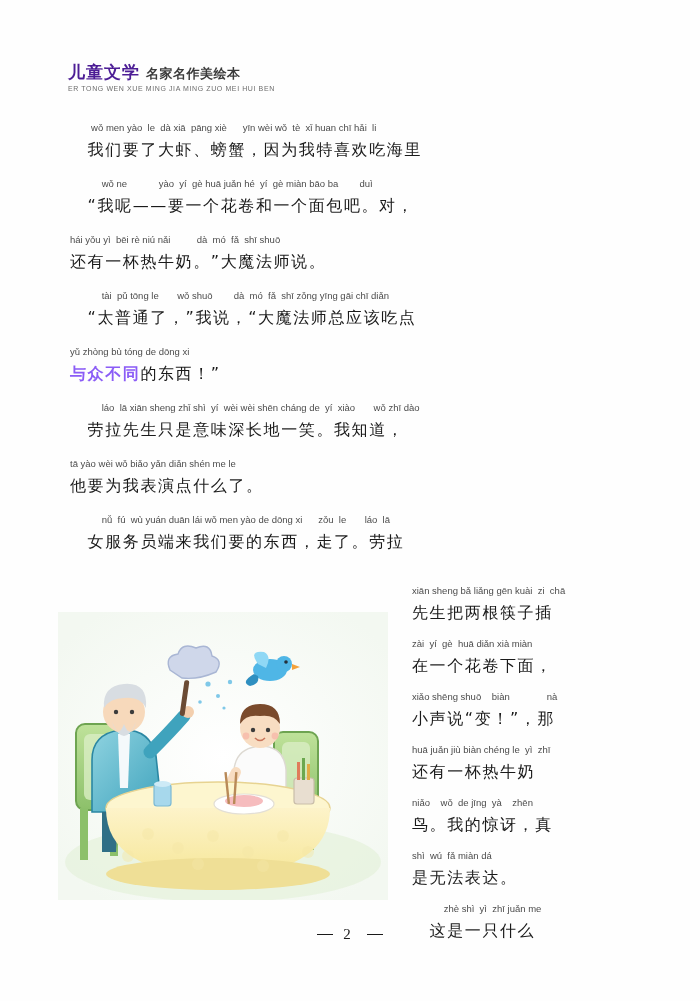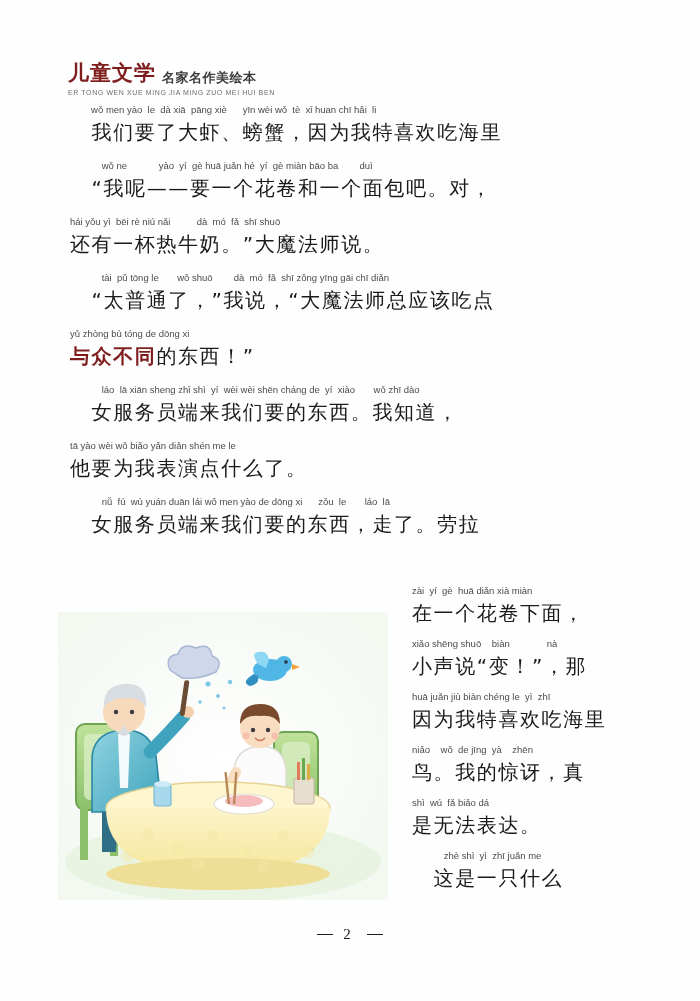--- a/index.html
+++ b/index.html
@@ -28,24 +28,24 @@
     top: 64px;
     display: flex;
     flex-direction: column;
   }
   .header-row {
     display: flex;
     align-items: flex-end;
     gap: 6px;
   }
   .logo-main {
-    font-family: Liberation Mono, monospace;
-    font-size: 21px;
+    font-family: Liberation Serif, serif;
+    font-size: 17px;
     font-weight: bold;
-    color: #7f1d1d;
+    color: #4c1d95;
     letter-spacing: 1px;
     line-height: 1;
   }
   .logo-sub {
     font-family: Liberation Serif, serif;
     font-size: 13px;
     font-weight: bold;
     color: #3a3a3a;
     letter-spacing: 0.5px;
     line-height: 1;
@@ -56,21 +56,21 @@
     font-family: "Liberation Sans", sans-serif;
     font-size: 7px;
     color: #6c6c6c;
     letter-spacing: 0.6px;
   }
 
   
   .body-text {
     position: absolute;
     left: 70px;
-    top: 104px;
+    top: 122px;
     width: 560px;
   }
 
   .line {
     position: relative;
     margin-bottom: 10px;
     height: 46px;
   }
   .pinyin {
     position: absolute;
@@ -81,28 +81,28 @@
     font-size: 9.5px;
     color: #4b4b4b;
     letter-spacing: 0px;
     white-space: pre;
   }
   .hanzi {
     position: absolute;
     top: 13px;
     left: 0;
     font-family: "DejaVu Sans", "Liberation Sans", sans-serif;
-    font-size: 20px;
+    font-size: 16px;
     color: #1a1a1a;
     letter-spacing: 1.6px;
     white-space: pre;
     line-height: 30px;
   }
   .hl {
-    color: #7f1d1d;
+    color: #8b5cf6;
     font-weight: bold;
   }
 
   
   .right-col {
     position: absolute;
     left: 412px;
     top: 585px;
     width: 218px;
   }
@@ -184,54 +184,58 @@
       <div class="hanzi">　“太普通了，”我说，“大魔法师总应该吃点</div>
     </div>
 
     <div class="line">
       <div class="pinyin">yǔ zhòng bù tóng de dōng xi</div>
       <div class="hanzi" id="highlight-line"><span class="hl">与众不同</span>的东西！”</div>
     </div>
 
     <div class="line">
       <div class="pinyin">            láo  lā xiān sheng zhǐ shì  yí  wèi wèi shēn cháng de  yí  xiào       wǒ zhī dào</div>
-      <div class="hanzi">　女服务员端来我们要的东西。我知道，</div>
+      <div class="hanzi">　劳拉先生只是意味深长地一笑。我知道，</div>
     </div>
 
     <div class="line">
       <div class="pinyin">tā yào wèi wǒ biǎo yǎn diǎn shén me le</div>
       <div class="hanzi">他要为我表演点什么了。</div>
     </div>
 
     <div class="line">
       <div class="pinyin">            nǚ  fú  wù yuán duān lái wǒ men yào de dōng xi      zǒu  le       láo  lā</div>
       <div class="hanzi">　女服务员端来我们要的东西，走了。劳拉</div>
     </div>
 
   </div>
 
   <div class="right-col">
     <div class="line">
+      <div class="pinyin">xiān sheng bǎ liǎng gēn kuài  zi  chā</div>
+      <div class="hanzi">先生把两根筷子插</div>
+    </div>
+    <div class="line">
       <div class="pinyin">zài  yí  gè  huā diǎn xià miàn</div>
       <div class="hanzi">在一个花卷下面，</div>
     </div>
     <div class="line">
       <div class="pinyin">xiǎo shēng shuō    biàn              nà</div>
       <div class="hanzi">小声说“变！”，那</div>
     </div>
     <div class="line">
       <div class="pinyin">huā juǎn jiù biàn chéng le  yì  zhī</div>
-      <div class="hanzi">因为我特喜欢吃海里</div>
+      <div class="hanzi">还有一杯热牛奶</div>
     </div>
     <div class="line">
       <div class="pinyin">niǎo    wǒ  de jīng  yà    zhēn</div>
       <div class="hanzi">鸟。我的惊讶，真</div>
     </div>
     <div class="line">
-      <div class="pinyin">shì  wú  fǎ biǎo dá</div>
+      <div class="pinyin">shì  wú  fǎ miàn dá</div>
       <div class="hanzi">是无法表达。</div>
     </div>
     <div class="line">
       <div class="pinyin">            zhè shì  yì  zhī juǎn me</div>
       <div class="hanzi">　这是一只什么</div>
     </div>
   </div>
 
   <div class="illustration">
     <svg class="illo-svg" width="330" height="288" viewBox="0 0 330 288" xmlns="http://www.w3.org/2000/svg">

